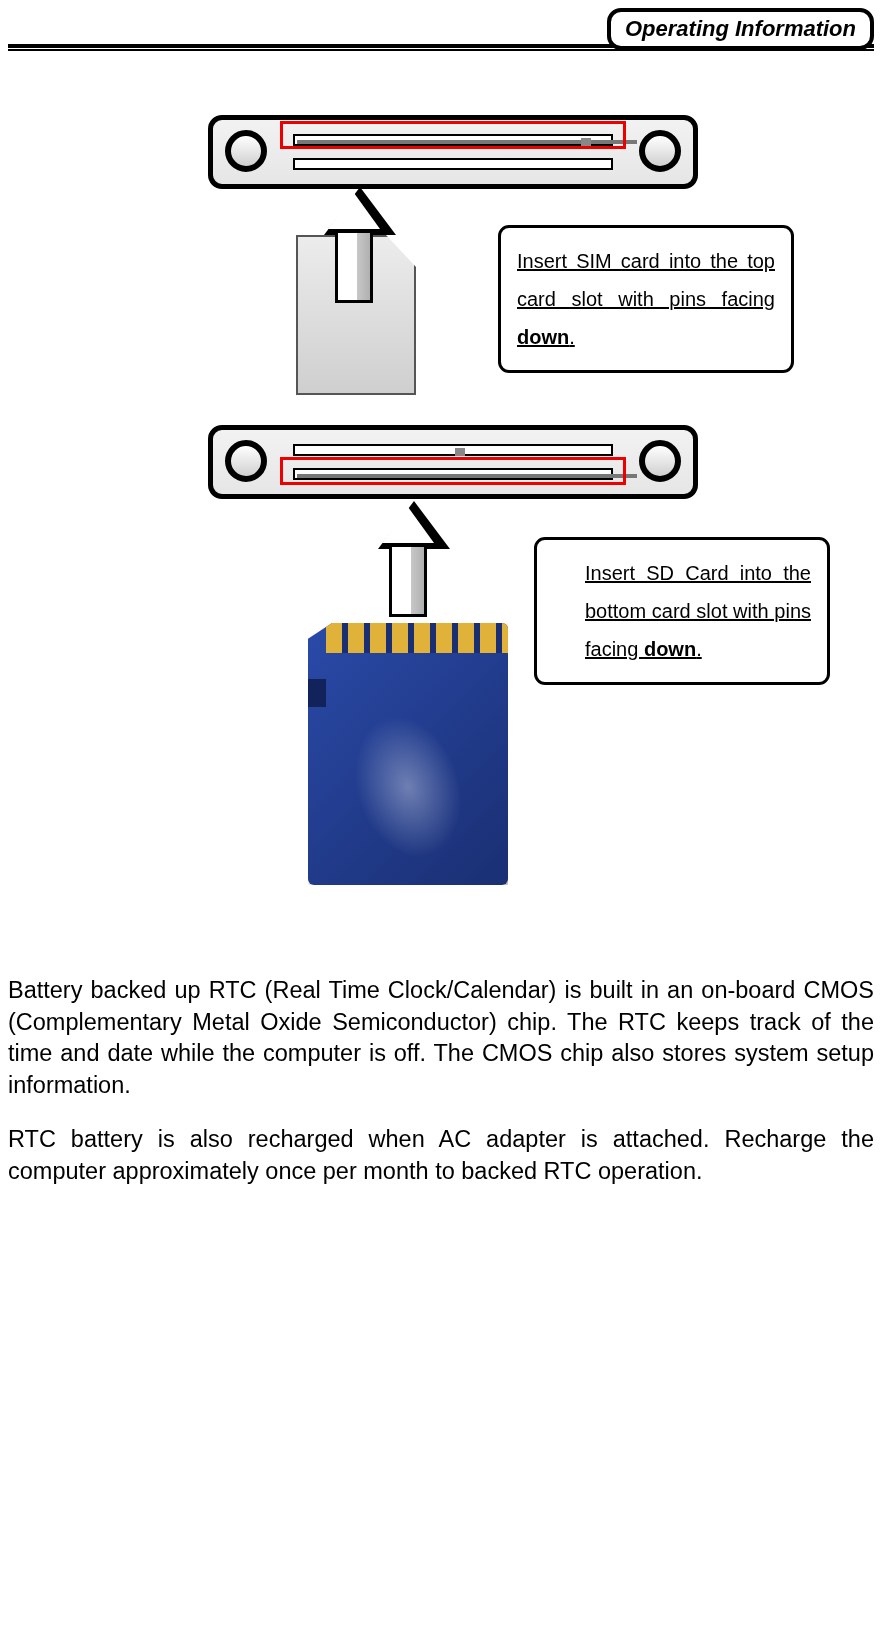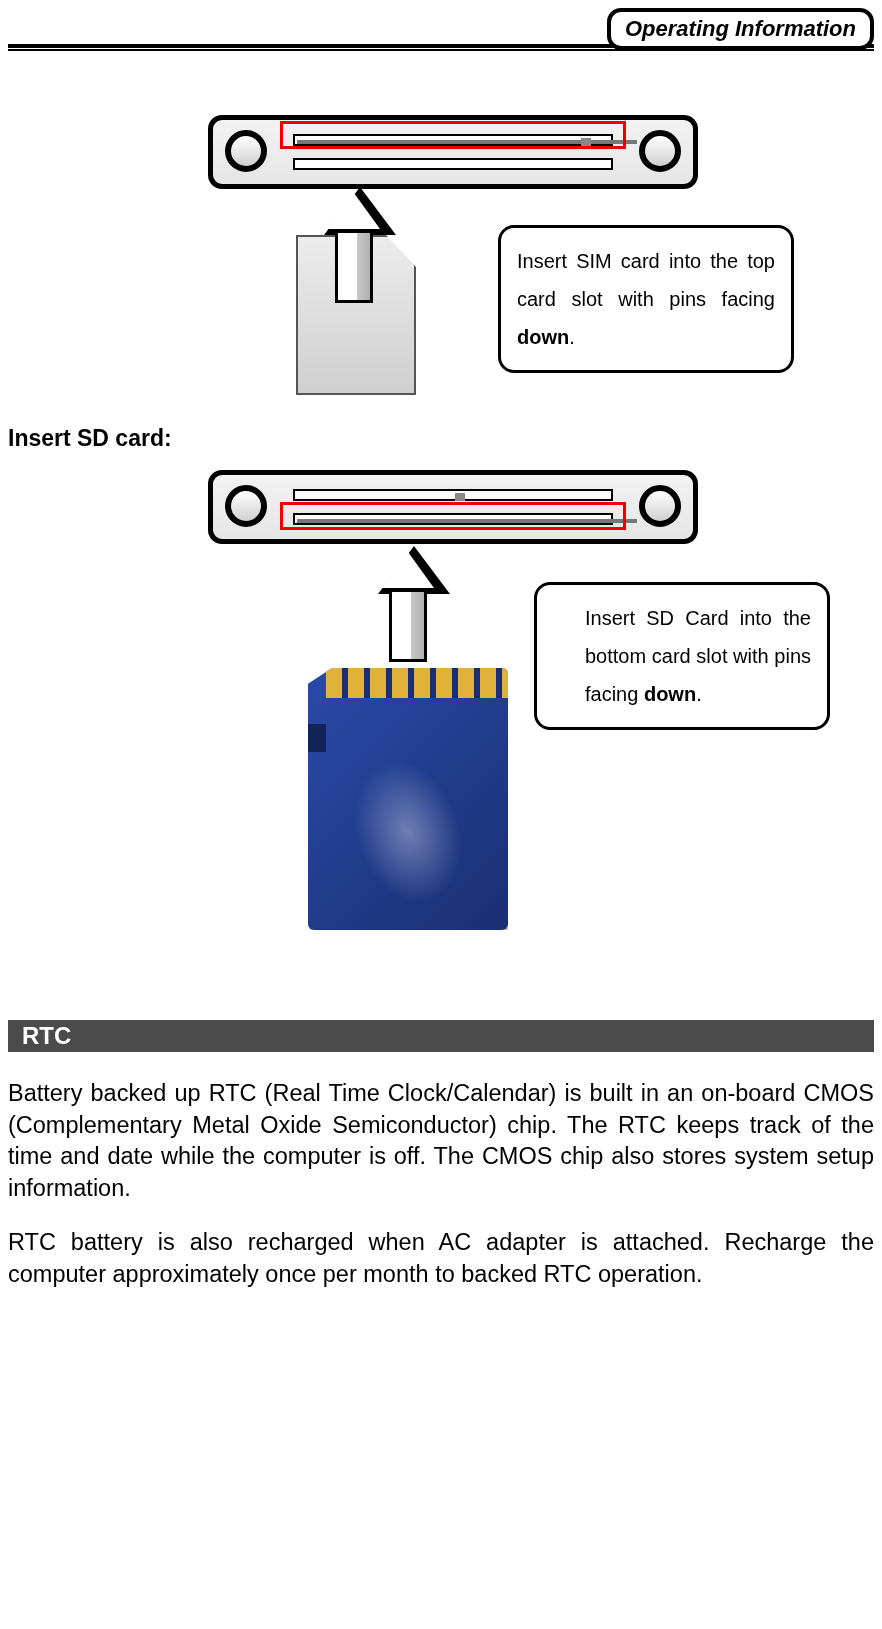--- a/index.html
+++ b/index.html
@@ -94,23 +94,23 @@
   .sd-stripe {
     position: absolute; top: 0; left: 18px; right: 0; height: 30px;
     background: repeating-linear-gradient(90deg,#e0b23a 0 16px,#1a2f73 16px 22px);
     border-top-right-radius: 6px;
   }
   .sd-notch { position:absolute; left:0; top:56px; width:18px; height:28px; background:#12225a; }
   .sd-shine { position:absolute; left:50%; top:30%; width:120px; height:170px; background: radial-gradient(ellipse at center, rgba(255,255,255,.35), rgba(255,255,255,0) 60%); transform: translateX(-50%) rotate(-18deg); }
 
   .callout {
     position: absolute; width: 296px;
-    border: 3px solid #000; border-radius: 16px;
+    border: 3px solid #000; border-radius: 11px;
     background: #fff; padding: 14px 16px;
-    font-size: 20px; line-height: 1.9; text-align: justify;
+    font-size: 20px; line-height: 1.9; text-align: justify; text-decoration: underline;
   }
 
   .section-bar {
     background: #4b4b4b; color: #fff; font-weight: bold;
     font-size: 24px; padding: 2px 14px; margin: 6px 0 26px 0;
   }
 
   .body-text { font-size: 23.5px; text-align: justify; line-height: 1.35; margin-bottom: 22px; }
 
   .footer { position: absolute; left: 8px; right: 8px; bottom: 36px; }
@@ -141,21 +141,20 @@
     <div class="arrow" style="left:316px; top:72px;">
       <div class="arrow-head"></div>
           <div class="arrow-head-inner"></div>
           <div class="arrow-stem"></div>
     </div>
     <div class="callout" style="left:490px; top:110px;">
       <span>Insert SIM card into the top card slot with pins facing </span><b>down</b><span>.</span>
     </div>
   </div>
 
-  <div class="sec-title">Insert SD card:</div>
   <div class="fig-wrap2">
     <div class="device">
       <div class="device-circle dc-left"></div>
       <div class="device-circle dc-right"></div>
       <div class="slot slot-top">
         <div class="slot-cap" style="right:auto; left:160px;"></div>
       </div>
       <div class="slot slot-bot">
         <div class="slot-notch"></div>
       </div>
@@ -169,20 +168,19 @@
     <div class="arrow" style="left:370px; top:76px;">
       <div class="arrow-head"></div>
           <div class="arrow-head-inner"></div>
           <div class="arrow-stem"></div>
     </div>
     <div class="callout" style="left:526px; top:112px;padding-left:48px;">
       <span>Insert SD Card into the bottom card slot with pins facing </span><b>down</b><span>.</span>
     </div>
   </div>
 
-  <div class="section-bar">RTC</div>
   <p class="body-text">Battery backed up RTC (Real Time Clock/Calendar) is built in an on-board CMOS (Complementary Metal Oxide Semiconductor) chip. The RTC keeps track of the time and date while the computer is off. The CMOS chip also stores system setup information.</p>
   <p class="body-text">RTC battery is also recharged when AC adapter is attached. Recharge the computer approximately once per month to backed RTC operation.</p>
 
 </div>
 
 
 </div>
 
 </body></html>

